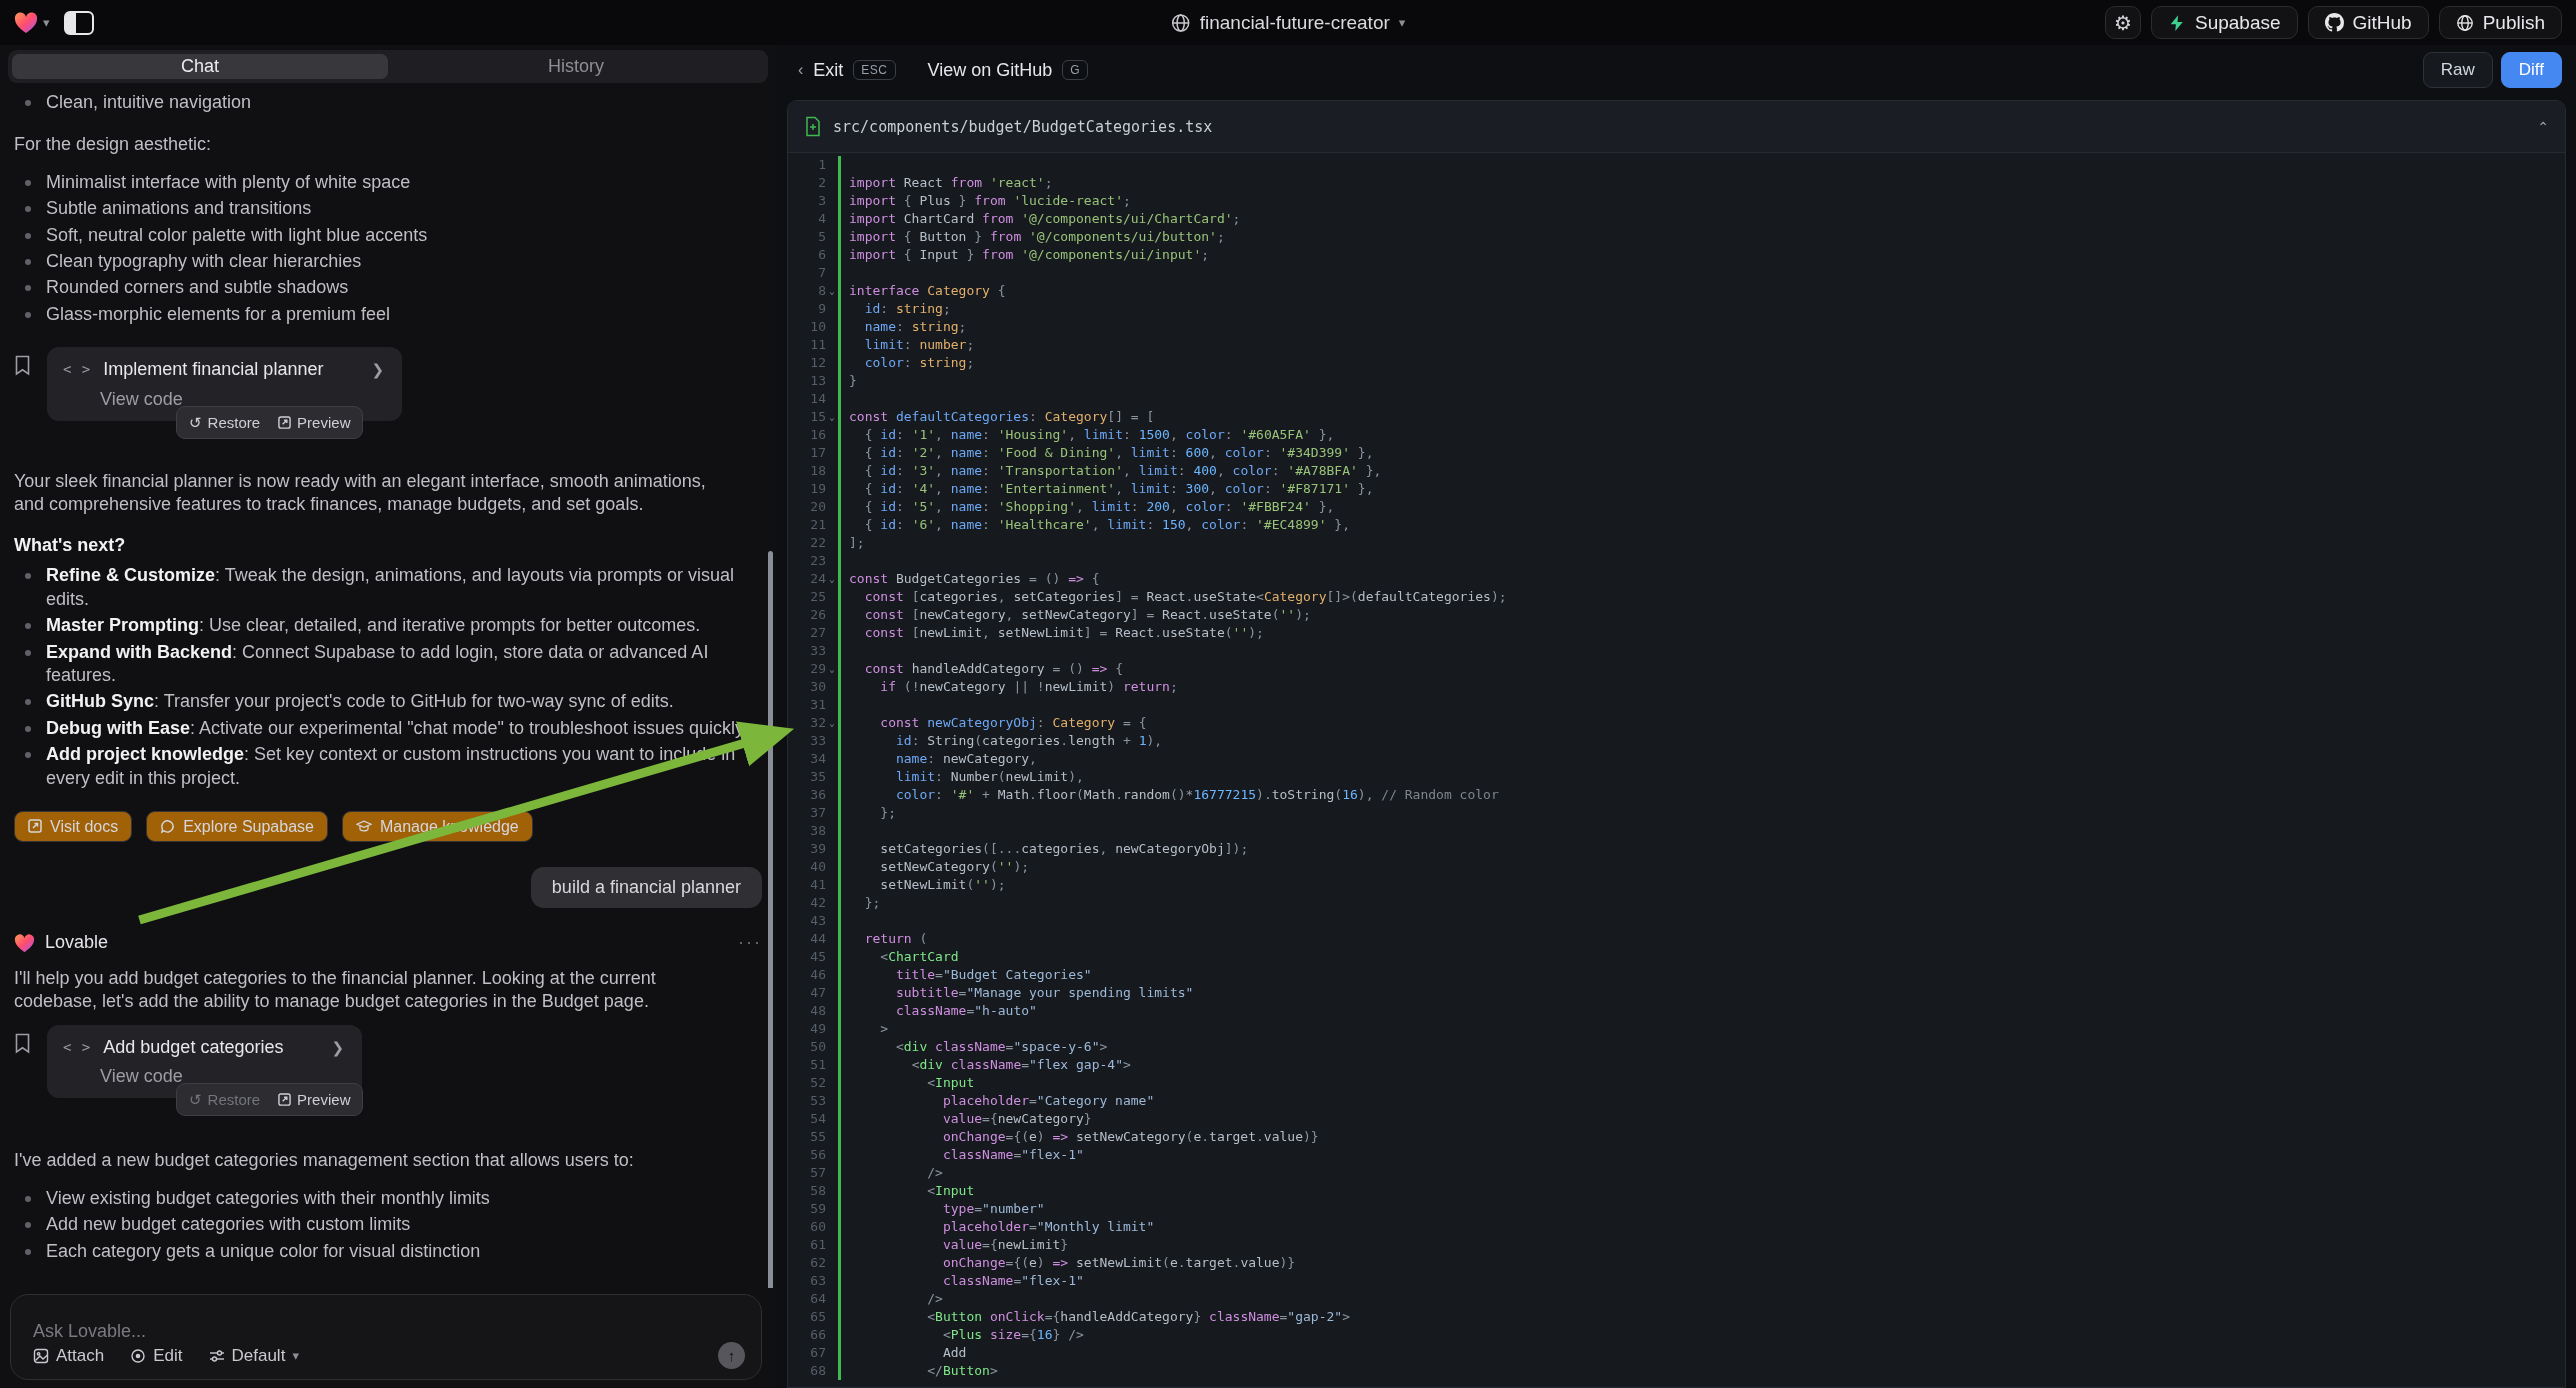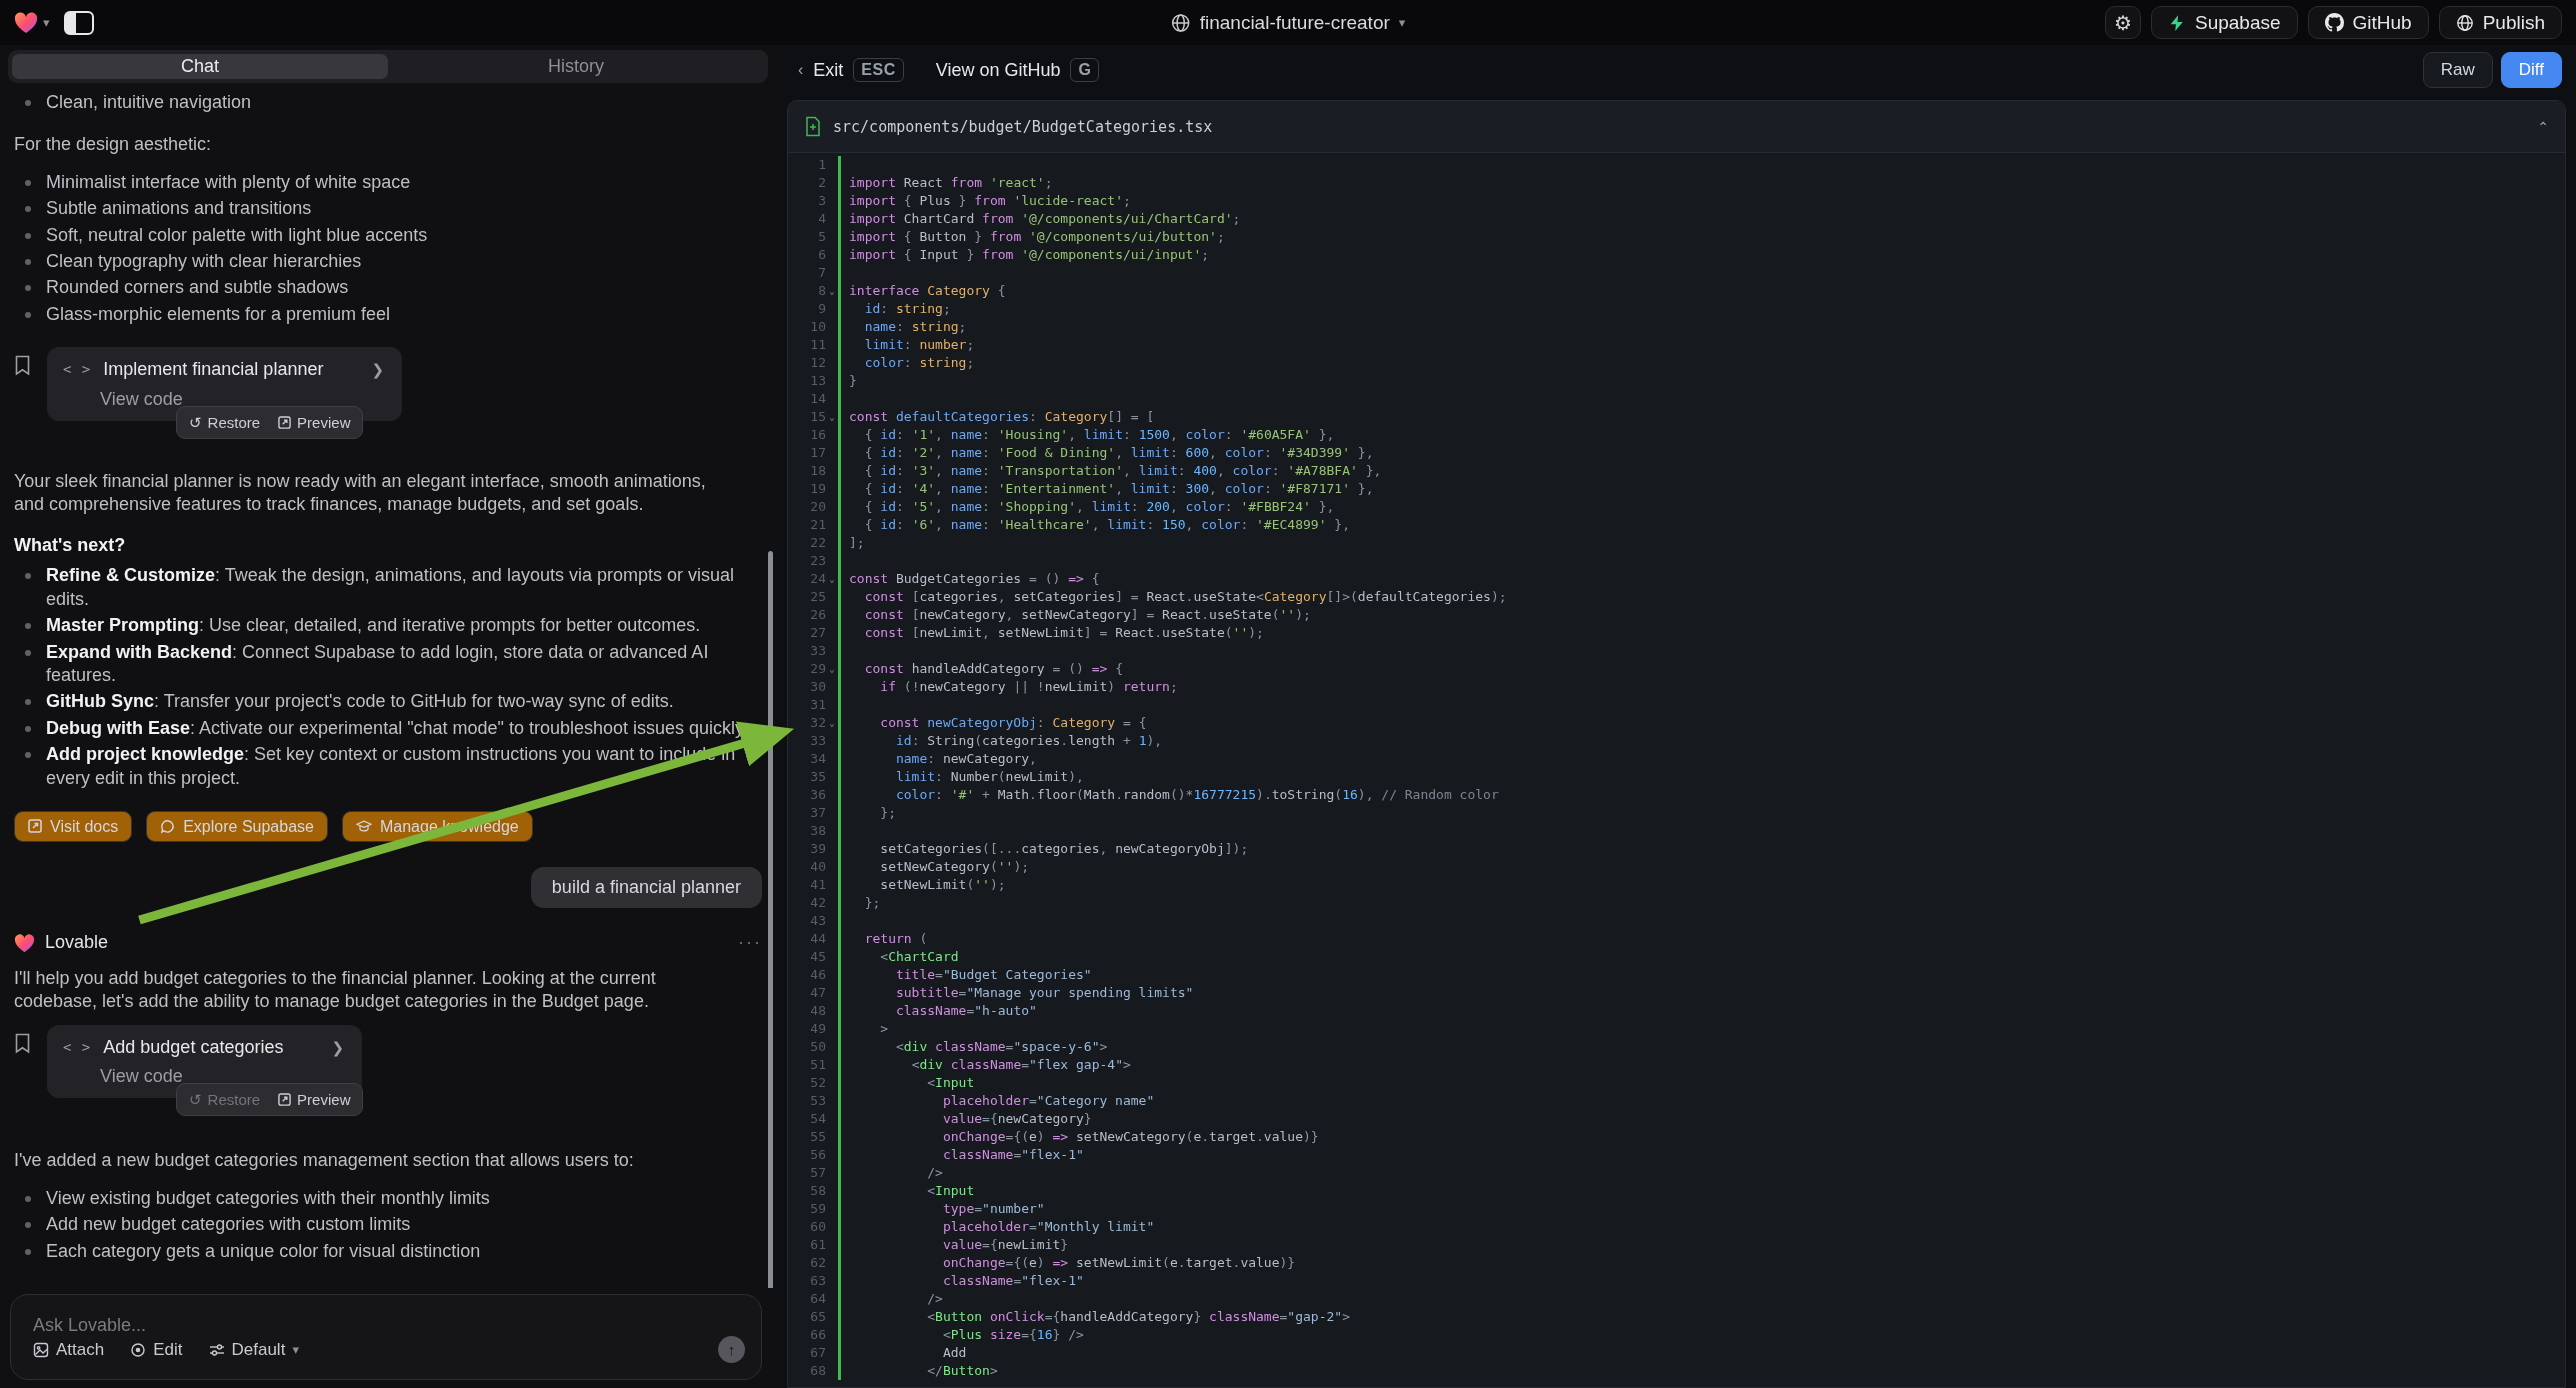--- a/index.html
+++ b/index.html
@@ -45,30 +45,30 @@
   .qbtn { display:flex; align-items:center; gap:8px; height:31px; padding:0 13px; background:#a16207; border:1px solid #333339; border-radius:9px; color:#d6d6dd; font-size:16px; cursor:pointer; }
   .chip { margin-top:25px; margin-left:auto; width:fit-content; background:#303034; color:#d8d8de; border-radius:13px; padding:9px 21px; font-size:18px; }
   .lov-row { margin-top:23px; display:flex; align-items:center; gap:10px; color:#e4e4e9; font-size:18px; }
   .lov-row .dots { margin-left:auto; color:#71717a; font-size:18px; letter-spacing:2px; cursor:pointer; }
   .p-msg { margin-top:12px; max-width:727px; }
   .card-row.second { margin-top:11px; }
   .p-added { margin-top:51px; }
   .list-added { margin-top:14px; }
   .chat-sb { position:absolute; right:3px; top:468px; width:5px; height:826px; background:#8a8f96; border-radius:3px; }
   
-  .composer { margin:6px 14px 8px 10px; height:86px; background:#151518; border:1px solid #2e2e34; border-radius:18px; padding:14px 16px 10px 22px; display:flex; flex-direction:column; justify-content:center; }
+  .composer { margin:6px 14px 8px 10px; height:86px; background:#151518; border:1px solid #2e2e34; border-radius:18px; padding:14px 16px 10px 22px; display:flex; flex-direction:column; justify-content:flex-end; }
   .composer .ph { color:#7a7a80; font-size:18px; }
   .comp-actions { display:flex; align-items:center; gap:26px; color:#c9c9cf; font-size:17px; }
   .comp-item { display:flex; align-items:center; gap:7px; cursor:pointer; }
   .send { margin-left:auto; width:27px; height:27px; border-radius:50%; background:#56565c; color:#151518; display:flex; align-items:center; justify-content:center; font-size:15px; font-weight:bold; cursor:pointer; }
   
   .code-panel { flex:1; background:#0d0f13; display:flex; flex-direction:column; margin-top:-45px; padding-top:45px; }
   .cp-head { height:50px; display:flex; align-items:center; padding:0 14px 0 22px; gap:10px; color:#e5e7eb; font-size:18px; }
   .cp-head .lchev { color:#9ca3af; font-size:16px; cursor:pointer; }
-  .kbd { border:1px solid #3a3f46; border-radius:6px; color:#99a1ab; font-size:16px; font-weight:bold; padding:2px 7px; letter-spacing:0.5px; }
+  .kbd { border:1px solid #3a3f46; border-radius:6px; color:#99a1ab; font-size:12px; font-weight:normal; padding:2px 7px; letter-spacing:0.5px; }
   .vgh { margin-left:22px; cursor:pointer; }
   .cp-head .right { margin-left:auto; display:flex; gap:8px; }
   .btn-raw { height:36px; padding:0 17px; border-radius:9px; background:#16191e; border:1px solid #2e333b; color:#d2d7de; font-size:17px; display:flex; align-items:center; cursor:pointer; }
   .btn-diff { height:36px; padding:0 17px; border-radius:9px; background:#4688f1; border:1px solid #4688f1; color:#fff; font-size:17px; display:flex; align-items:center; cursor:pointer; }
   .file-card { margin:5px 10px 0 11px; flex:1; background:#16191e; border:1px solid #262a31; border-radius:10px 10px 0 0; overflow:hidden; display:flex; flex-direction:column; }
   .file-head { height:52px; background:#1a1d23; border-bottom:1px solid #262a31; display:flex; align-items:center; gap:11px; padding:0 16px; }
   .file-path { font-family:"DejaVu Sans Mono",monospace; font-size:15px; color:#c8cfd7; }
   .file-head .collapse { margin-left:auto; color:#9aa2ab; cursor:pointer; font-size:14px; }
   .code-area { flex:1; overflow:hidden; padding-top:3px; font-family:"DejaVu Sans Mono",monospace; font-size:13px; }
   .code-line { display:flex; height:18px; line-height:18px; white-space:pre; }

